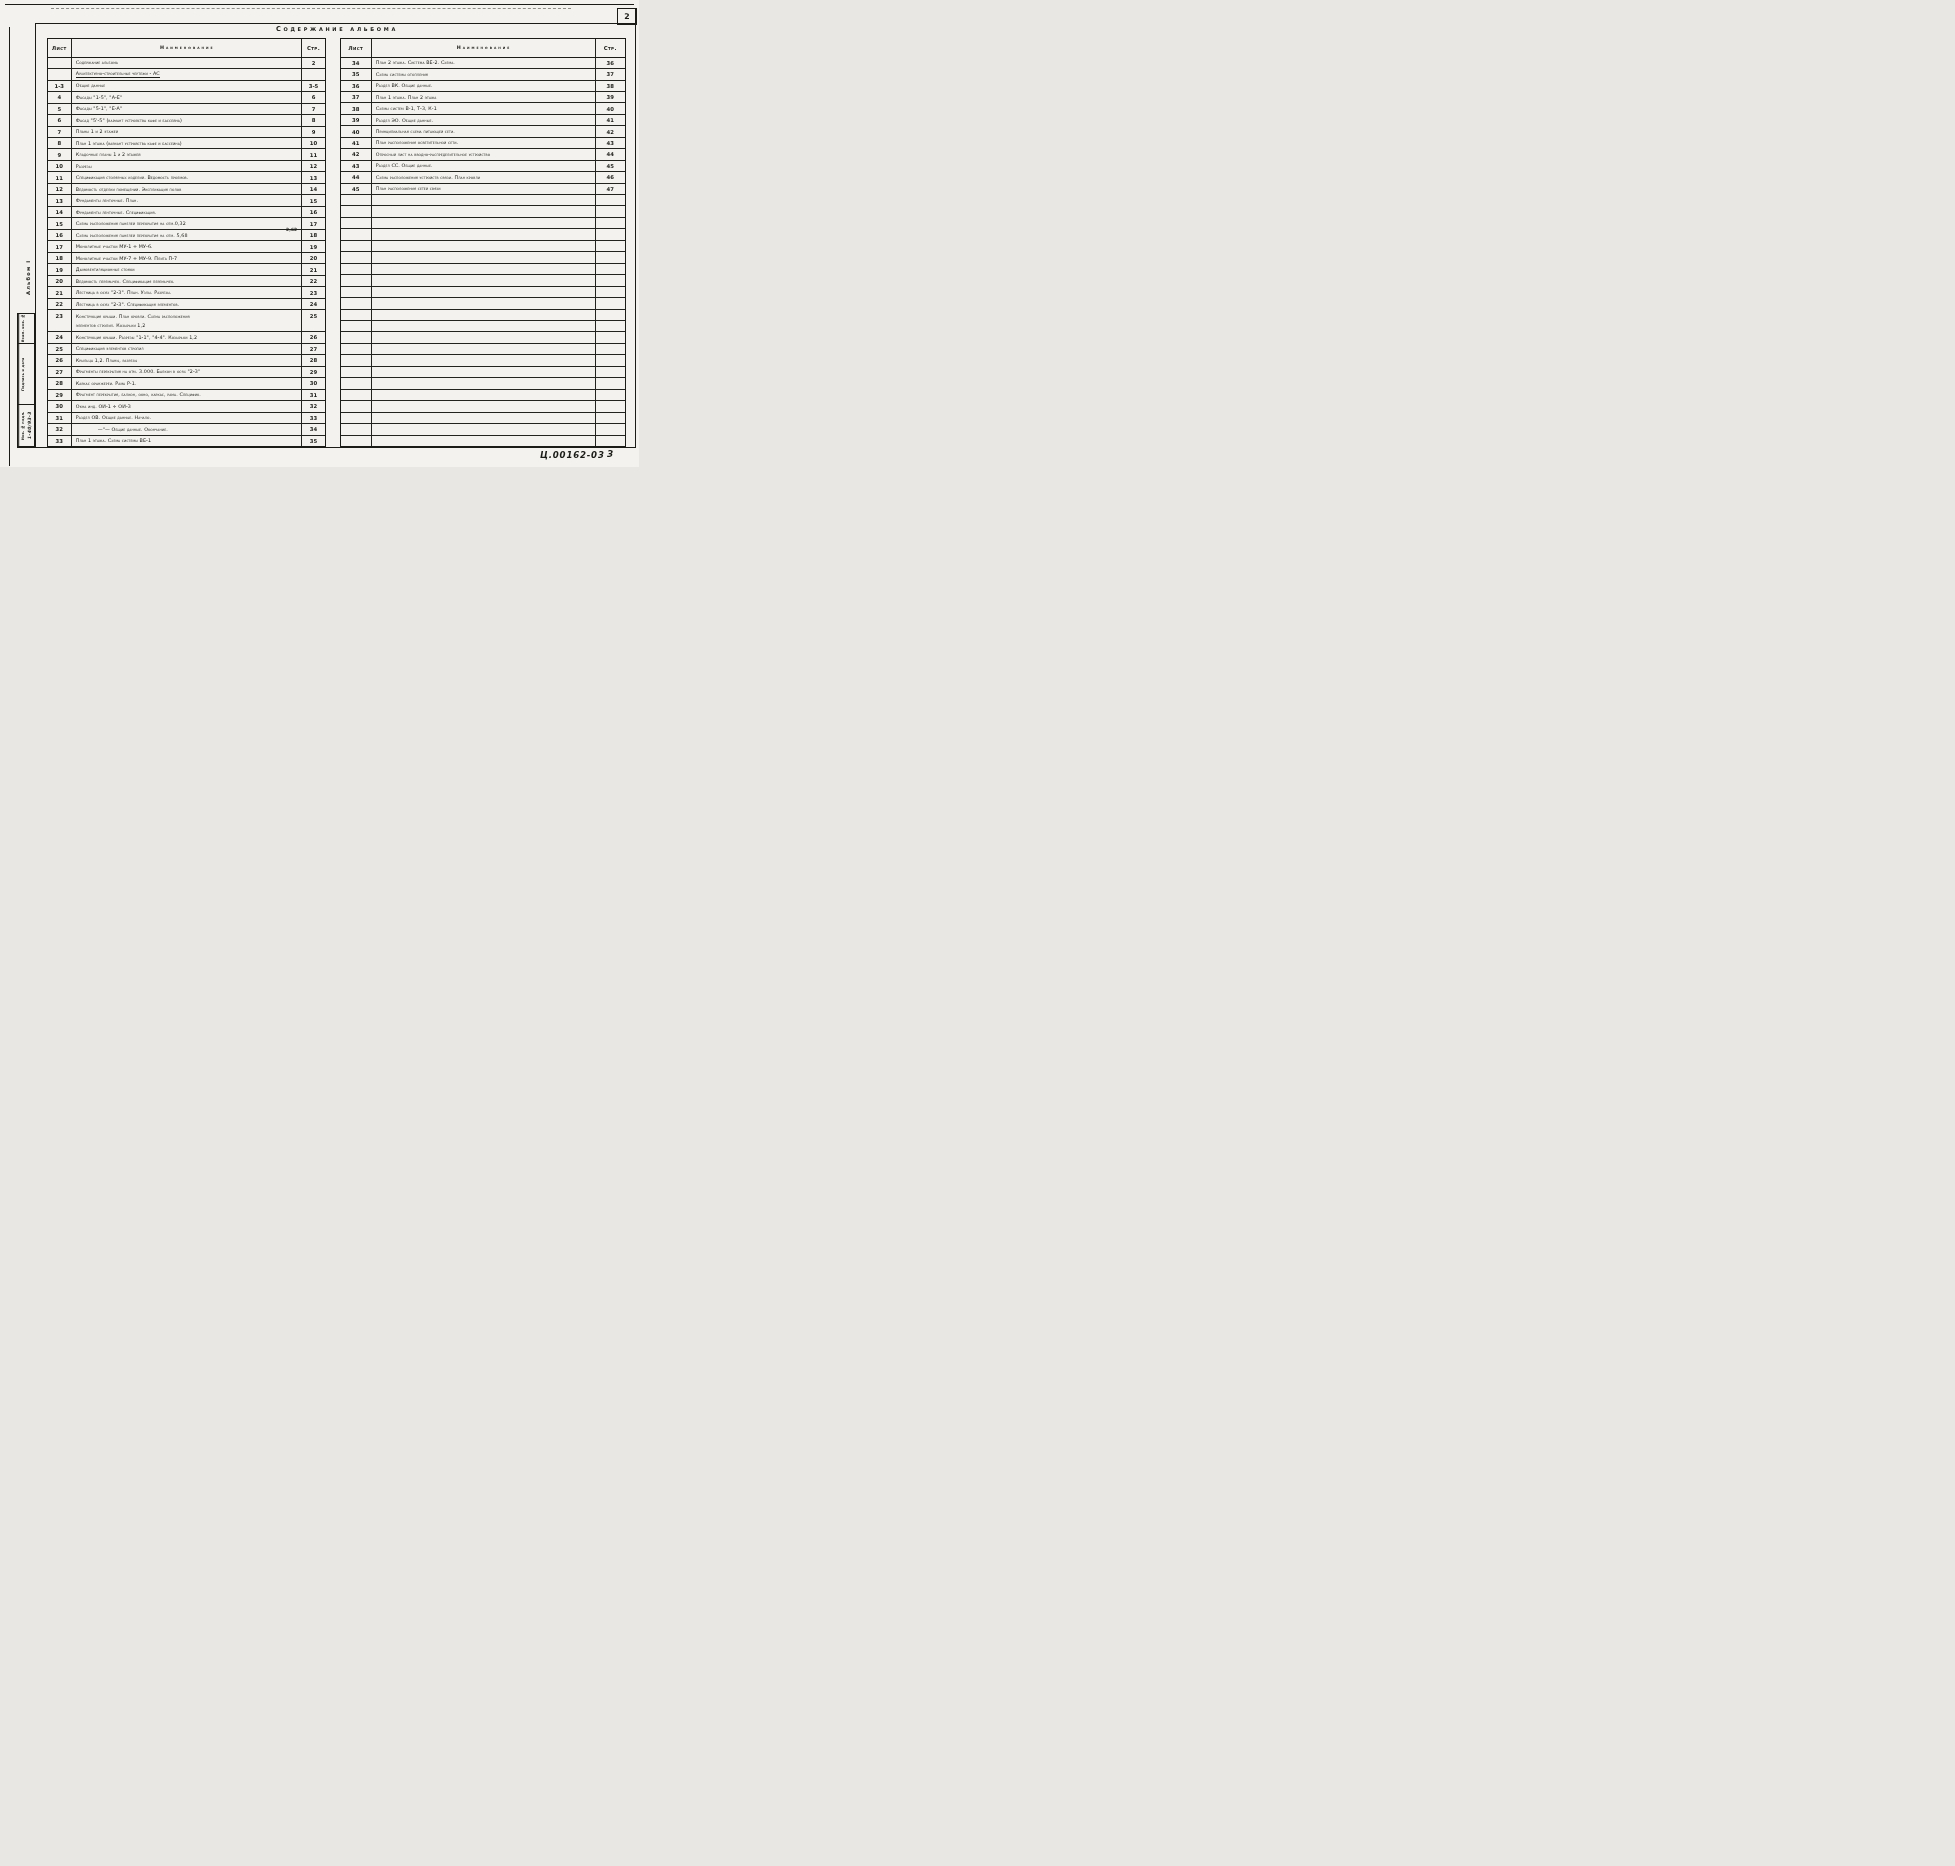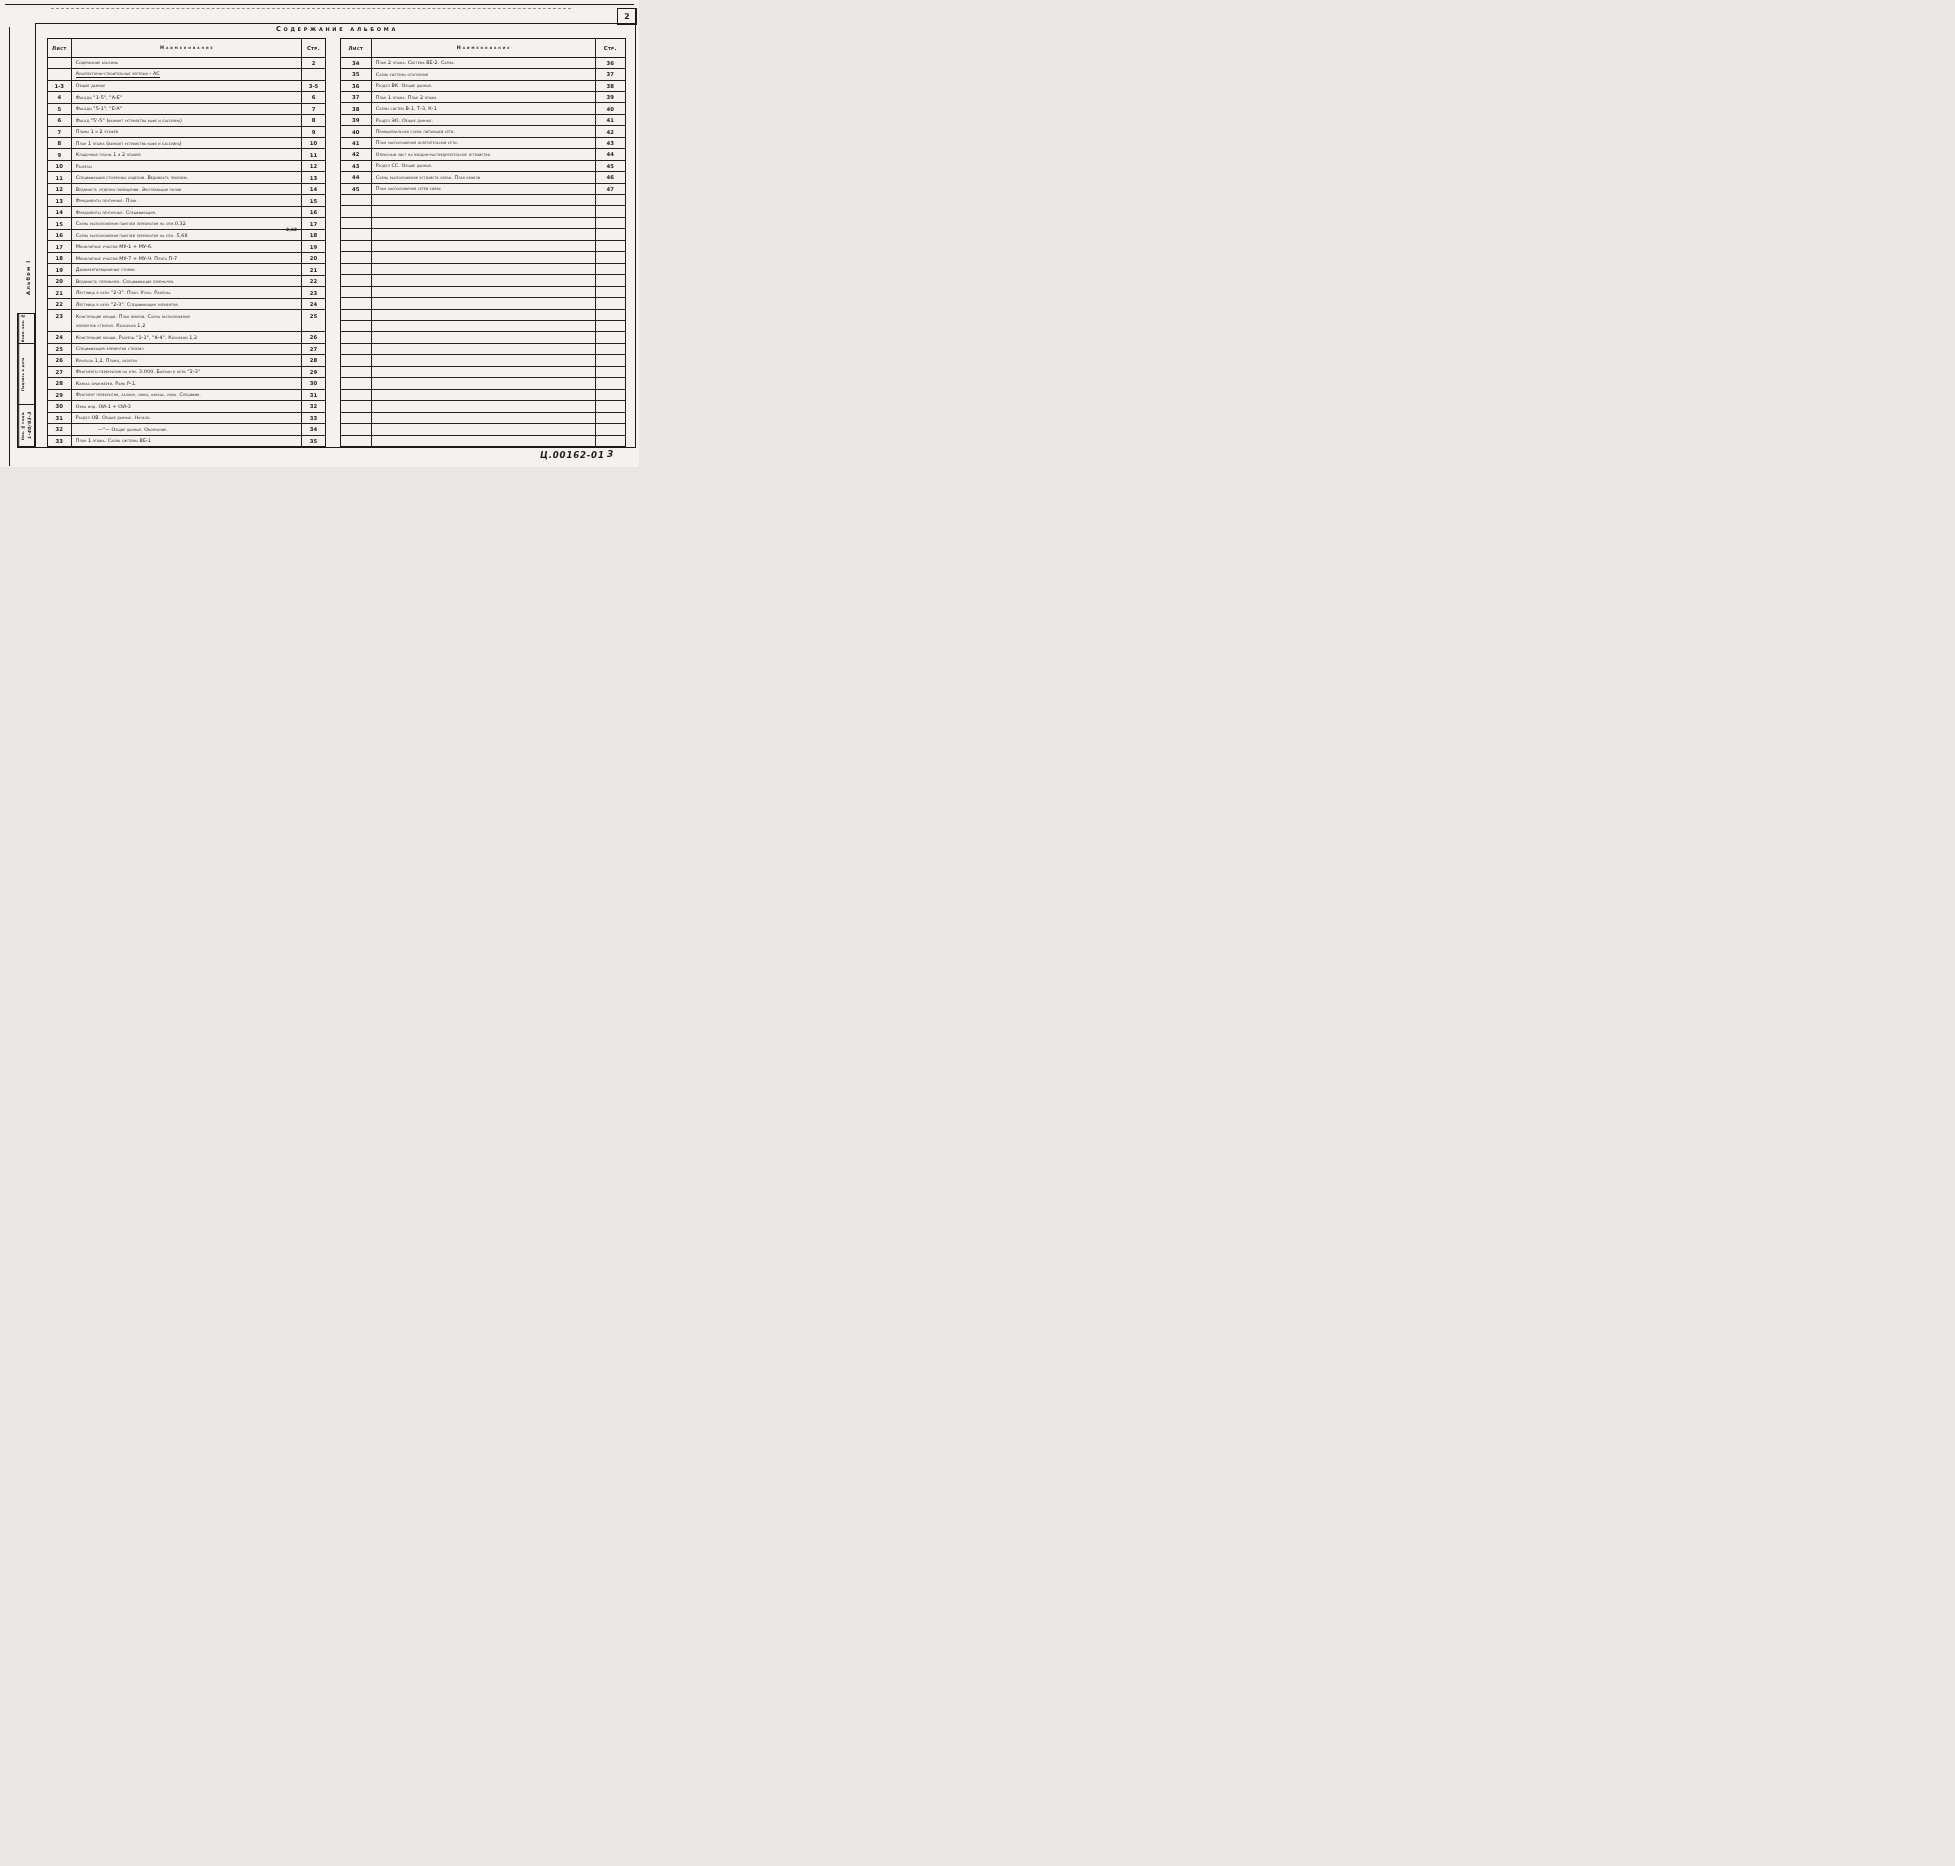--- a/index.html
+++ b/index.html
@@ -725,17 +725,17 @@
     <div class="stamp s2">
       <div class="lab">Подпись и дата</div>
       <div class="val"></div>
     </div>
     <div class="stamp s3">
       <div class="lab">Инв. № подл.</div>
       <div class="val">1-40/93-3</div>
     </div>
   </div>
 
-  <div class="abs doccode">Ц.00162-01</div>
+  <div class="abs doccode">Ц.00162-03</div>
   <div class="abs sheetcode">3</div>
 
 </div>
 
 
 </body></html>

